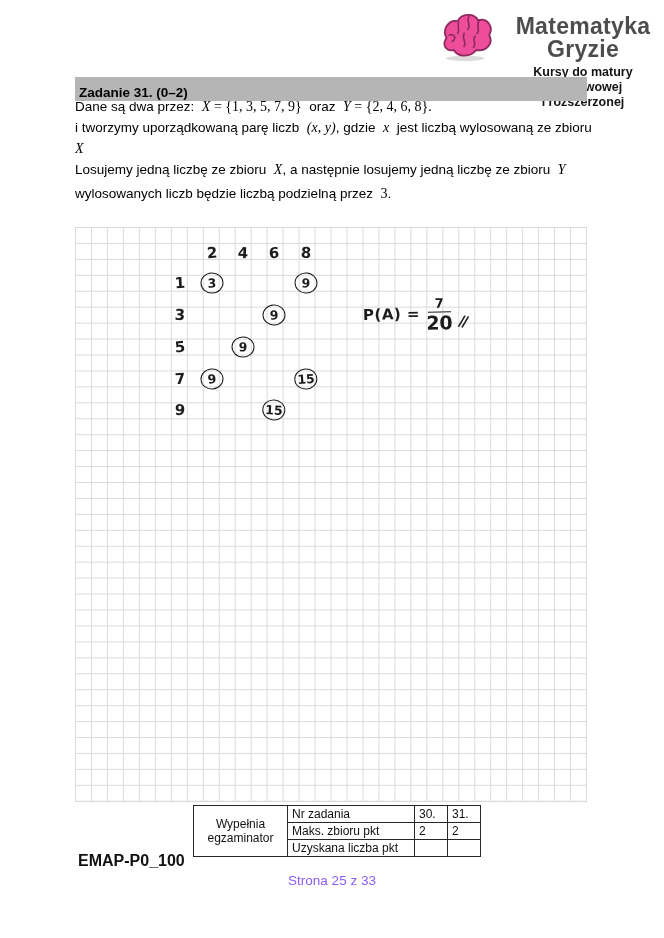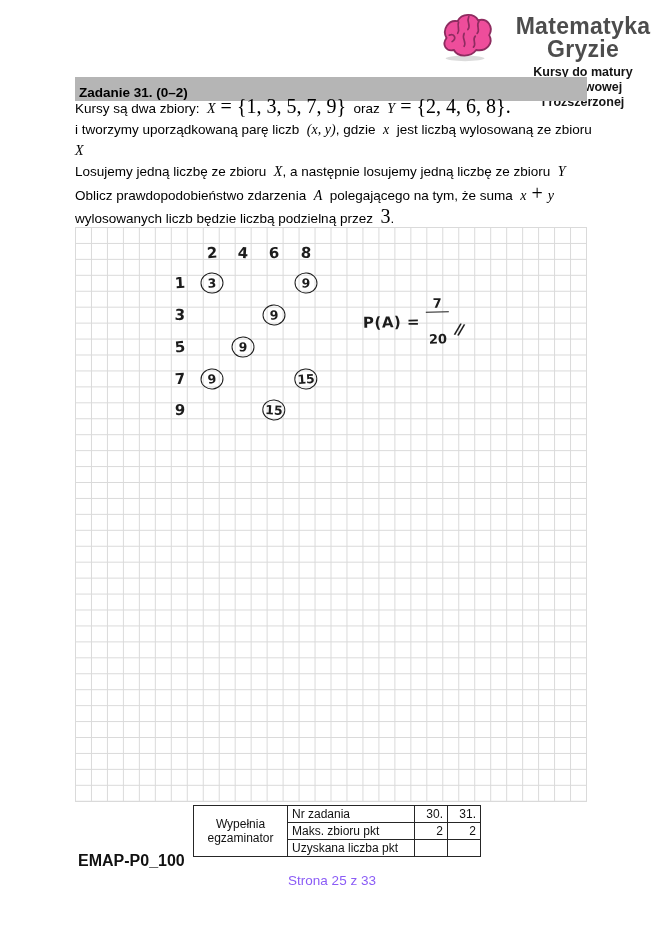--- a/index.html
+++ b/index.html
@@ -17,21 +17,21 @@
   .task-header{position:absolute;left:75px;top:77px;width:504px;height:15px;
                background:#b5b5b5;font-size:13.5px;font-weight:700;
                padding:8px 4px 1px 4px;line-height:15px;}
 
   
   .problem{position:absolute;left:75px;width:520px;font-size:13.5px;line-height:21px;}
   .problem div{white-space:pre-wrap;}
   .pb1{top:96px;}
   .pb2{top:183px;}
   .seg-v{font-family:"Liberation Serif",serif;font-style:italic;font-size:14px;}
-  .seg-n{font-family:"Liberation Serif",serif;font-size:20px;}
+  .seg-n{font-family:"Liberation Serif",serif;font-size:14px;}
 
   
   .grid{position:absolute;left:75px;top:227px;width:511px;height:574px;
         background-image:
           linear-gradient(to right,#dadada 1px,transparent 1px),
           linear-gradient(to bottom,#dadada 1px,transparent 1px);
         background-size:15.97px 15.95px;
         border-right:1px solid #dadada;border-bottom:1px solid #dadada;}
 
   
@@ -39,30 +39,30 @@
       font-family:"DejaVu Sans",sans-serif;color:#1c1c1c;font-size:15px;font-weight:600;}
   .hw-circle{border:1.7px solid #1c1c1c;border-radius:50%;
              min-width:17px;height:19px;padding:0 2px;
              display:flex;align-items:center;justify-content:center;
              font-size:12.5px;font-weight:600;}
   .result{position:absolute;left:363px;top:297px;display:flex;align-items:center;
           font-family:"DejaVu Sans",sans-serif;color:#1c1c1c;transform:rotate(-1deg);}
   .result-lhs{font-size:15px;font-weight:600;letter-spacing:0.5px;}
   .frac{display:inline-flex;flex-direction:column;align-items:center;margin-left:6px;font-weight:600;}
   .frac .num{font-size:13px;line-height:14px;padding:0 7px 1px 7px;border-bottom:1.8px solid #1c1c1c;}
-  .frac .den{font-size:13px;line-height:15px;padding-top:19px;}
+  .frac .den{font-size:19px;line-height:15px;padding-top:3px;}
   .check{font-size:15px;font-weight:700;margin-left:6px;margin-top:16px;transform:rotate(14deg);letter-spacing:-2px;}
 
   
   .exam-table{position:absolute;left:193px;top:805px;border-collapse:collapse;
               font-size:12px;font-weight:400;color:#111;}
   .exam-table td{border:1.6px solid #262626;padding:0 4px;height:16px;line-height:14px;}
   .exam-table td.left-cell{width:85px;text-align:center;}
   .exam-table td.label-cell{width:118px;text-align:left;}
-  .exam-table td.num-cell{width:24px;text-align:right;}
+  .exam-table td.num-cell{width:24px;text-align:left;}
 
   
   .page-number{position:absolute;left:0;right:0;top:873px;text-align:center;font-size:13.5px;color:#8b5cf6;}
   .form-code{position:absolute;left:78px;top:852px;font-size:16px;font-weight:700;color:#111;}
 </style>
 </head>
 <body>
 
 <div class="page">
 
@@ -79,26 +79,25 @@
       <div class="logo-sub">
         <div>Kursy do matury podstawowej</div>
         <div>i rozszerzonej</div>
       </div>
     </div>
   </div>
 
   <div class="task-header">Zadanie 31. (0–2)</div>
 
   <div class="problem pb1">
-    <div><span>Kursy są dwa zbiory:  </span><span class="seg-v">X</span><span class="seg-n"> = {1, 3, 5, 7, 9}</span><span>  oraz  </span><span class="seg-v">Y</span><span class="seg-n"> = {2, 4, 6, 8}.</span></div>
+    <div><span>Dane są dwa przez:  </span><span class="seg-v">X</span><span class="seg-n"> = {1, 3, 5, 7, 9}</span><span>  oraz  </span><span class="seg-v">Y</span><span class="seg-n"> = {2, 4, 6, 8}.</span></div>
     <div><span>i tworzymy uporządkowaną parę liczb  </span><span class="seg-v">(x, y)</span><span>, gdzie  </span><span class="seg-v">x</span><span>  jest liczbą wylosowaną ze zbioru  </span><span class="seg-v">X</span></div>
     <div><span>Losujemy jedną liczbę ze zbioru  </span><span class="seg-v">X</span><span>, a następnie losujemy jedną liczbę ze zbioru  </span><span class="seg-v">Y</span></div>
   </div>
   <div class="problem pb2">
-    <div><span>Oblicz prawdopodobieństwo zdarzenia  </span><span class="seg-v">A</span><span>  polegającego na tym, że suma  </span><span class="seg-v">x</span><span class="seg-n"> + </span><span class="seg-v">y</span></div>
     <div><span>wylosowanych liczb będzie liczbą podzielną przez  </span><span class="seg-n">3</span><span>.</span></div>
   </div>
 
   <div class="grid"></div>
 
   <div id="handwriting">
       <span class="hw" style="left: 212px; top: 253px; transform: translate(-50%, -50%) rotate(-4deg);">2</span>
       <span class="hw" style="left: 243px; top: 253px; transform: translate(-50%, -50%) rotate(3deg);">4</span>
       <span class="hw" style="left: 274px; top: 253px; transform: translate(-50%, -50%) rotate(-2deg);">6</span>
       <span class="hw" style="left: 306px; top: 253px; transform: translate(-50%, -50%) rotate(4deg);">8</span>

